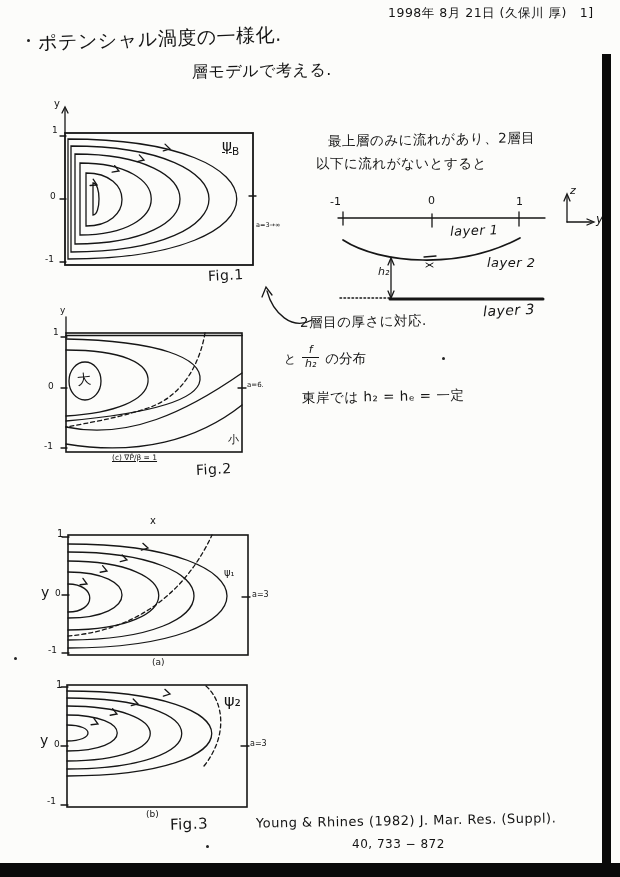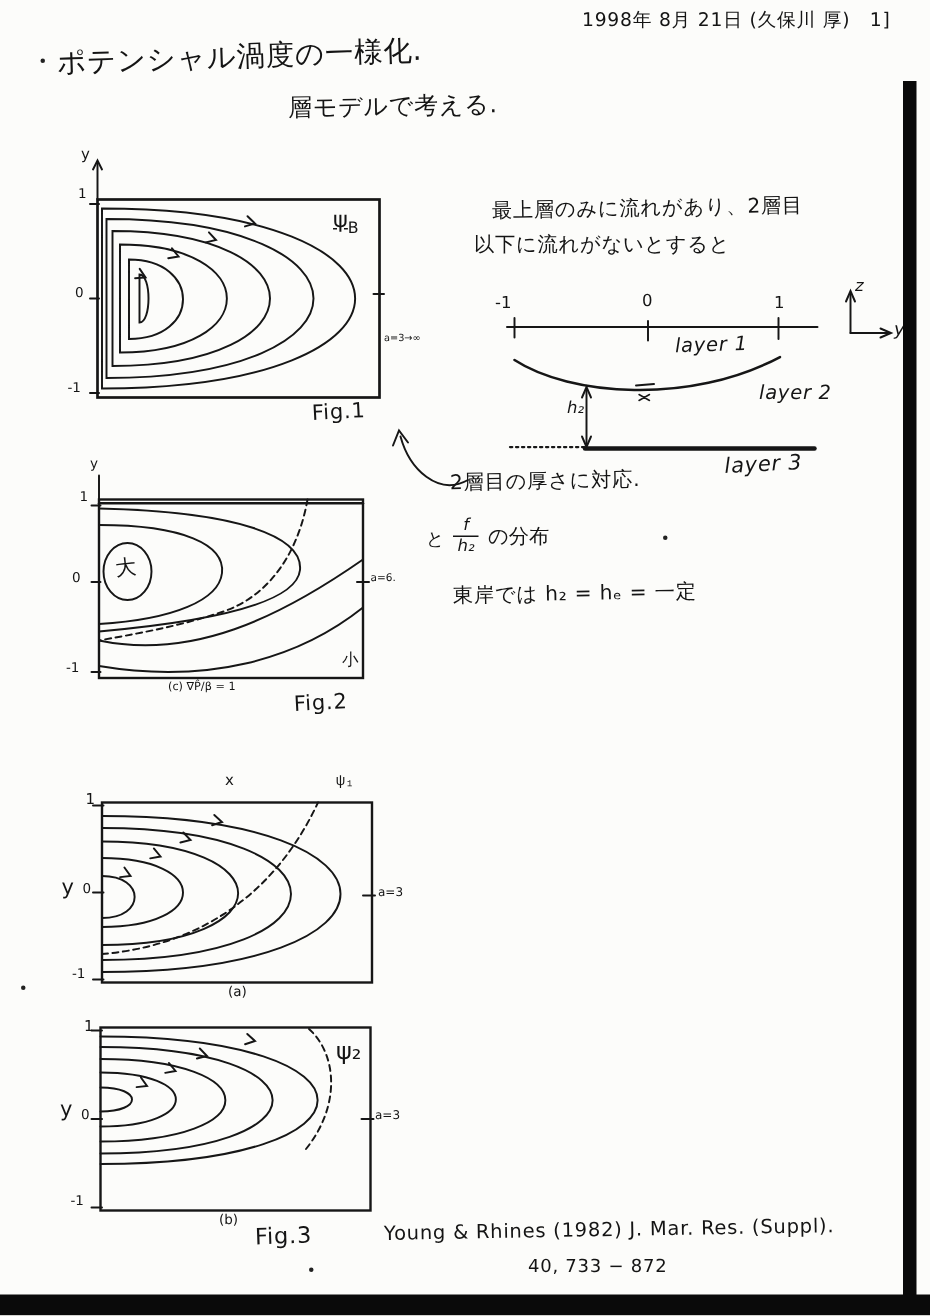--- a/index.html
+++ b/index.html
@@ -146,21 +146,21 @@
 
   <div class="lbl hw" style="left:328px;top:132px;font-size:13.5px;transform:rotate(-1deg);">最上層のみに流れがあり、2層目</div>
   <div class="lbl hw" style="left:316px;top:156px;font-size:13.5px;">以下に流れがないとすると</div>
 
   <div class="lbl" style="left:330px;top:196px;font-size:11px;">-1</div>
   <div class="lbl" style="left:428px;top:195px;font-size:11px;">0</div>
   <div class="lbl" style="left:516px;top:196px;font-size:11px;">1</div>
   <div class="lbl" style="left:570px;top:185px;font-size:11px;font-style:italic;">z</div>
   <div class="lbl" style="left:596px;top:213px;font-size:12px;font-style:italic;">y</div>
   <div class="lbl hw" style="left:450px;top:224px;font-size:13px;transform:rotate(-2deg);font-style:italic;">layer 1</div>
-  <div class="lbl hw" style="left:487px;top:256px;font-size:13px;font-style:italic;margin-left:19px;">layer 2</div>
+  <div class="lbl hw" style="left:487px;top:256px;font-size:13px;font-style:italic;">layer 2</div>
   <div class="lbl hw" style="left:483px;top:303px;font-size:14px;transform:rotate(-3deg);font-style:italic;">layer 3</div>
   <div class="lbl" style="left:378px;top:266px;font-size:11px;font-style:italic;">h₂</div>
 
   <div class="lbl hw" style="left:300px;top:314px;font-size:13.5px;transform:rotate(-1deg);">2層目の厚さに対応.</div>
 
   <div class="lbl row" style="left:284px;top:344px;">
     <span style="font-size:12px;margin-top:9px;">と</span>
     <span class="frac">
       <span style="font-style:italic;">f</span>
       <span class="fbar"></span>
@@ -170,29 +170,29 @@
   </div>
   <div class="lbl hw" style="left:302px;top:389px;font-size:13.5px;transform:rotate(-1deg);">東岸では h₂ = hₑ = 一定</div>
 
   <div class="lbl" style="left:60px;top:306px;font-size:9px;">y</div>
   <div class="lbl" style="left:53px;top:328px;font-size:9px;">1</div>
   <div class="lbl" style="left:48px;top:382px;font-size:9px;">0</div>
   <div class="lbl" style="left:44px;top:442px;font-size:9px;">-1</div>
   <div class="lbl hw" style="left:77px;top:372px;font-size:14px;transform:rotate(-6deg);">大</div>
   <div class="lbl hw" style="left:228px;top:434px;font-size:11px;">小</div>
   <div class="lbl" style="left:247px;top:382px;font-size:7px;">a=6.</div>
-  <div class="lbl" style="left:112px;top:454px;font-size:7.5px;">(c) ∇P̂/β = 1</div>
+  <div class="lbl" style="left:112px;top:454px;font-size:7.5px;text-decoration:underline;">(c) ∇P̂/β = 1</div>
   <div class="lbl hw" style="left:196px;top:462px;font-size:14px;transform:rotate(-3deg);">Fig.2</div>
 
   <div class="lbl" style="left:150px;top:515px;font-size:10px;">x</div>
   <div class="lbl" style="left:41px;top:585px;font-size:14px;">y</div>
   <div class="lbl" style="left:57px;top:528px;font-size:10px;">1</div>
   <div class="lbl" style="left:55px;top:589px;font-size:9px;">0</div>
   <div class="lbl" style="left:48px;top:646px;font-size:9px;">-1</div>
-  <div class="lbl" style="left:224px;top:516px;font-size:10px;font-family:Liberation Mono, monospace;">ψ₁</div>
+  <div class="lbl" style="left:224px;top:567px;font-size:10px;">ψ₁</div>
   <div class="lbl" style="left:252px;top:591px;font-size:8px;">a=3</div>
   <div class="lbl" style="left:152px;top:658px;font-size:9px;">(a)</div>
 
   <div class="lbl" style="left:40px;top:733px;font-size:14px;">y</div>
   <div class="lbl" style="left:56px;top:679px;font-size:10px;">1</div>
   <div class="lbl" style="left:54px;top:740px;font-size:9px;">0</div>
   <div class="lbl" style="left:47px;top:797px;font-size:9px;">-1</div>
   <div class="lbl" style="left:224px;top:692px;font-size:16px;">ψ₂</div>
   <div class="lbl" style="left:250px;top:740px;font-size:8px;">a=3</div>
   <div class="lbl" style="left:146px;top:810px;font-size:9px;">(b)</div>

